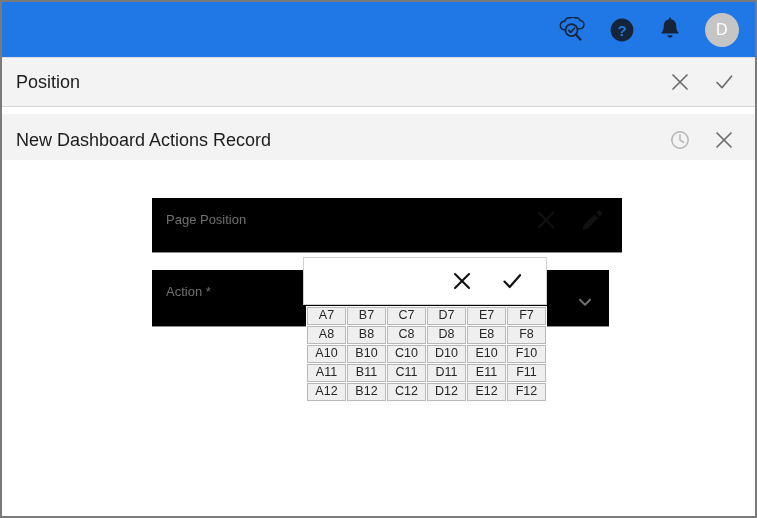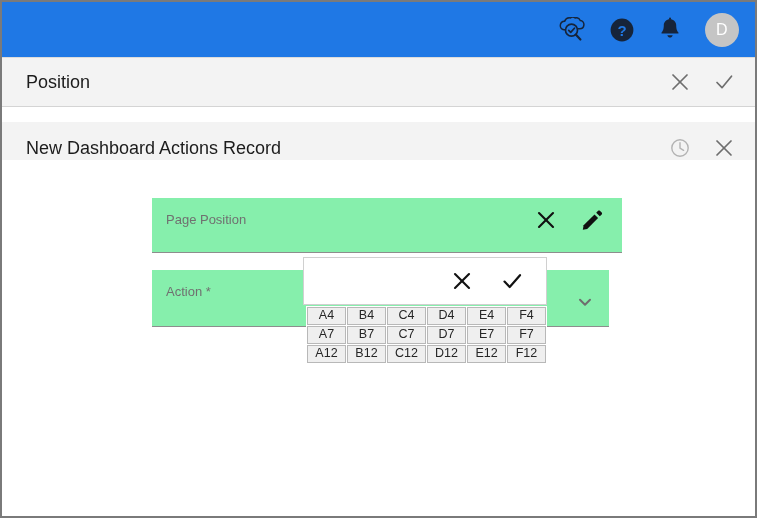--- a/index.html
+++ b/index.html
@@ -75,27 +75,27 @@
     border-bottom: 1px solid #d4d4d4;
     display: flex;
     align-items: center;
   }
   .strip.one {
     top: 55px;
     height: 50px;
     border-top: 1px solid #dcdcdc;
   }
   .strip.two {
-    top: 120px;
+    top: 112px;
     height: 53px;
   }
   .strip-title {
     font-size: 18px;
     color: #1c1c1c;
-    padding-left: 24px;
+    padding-left: 14px;
     flex: 1;
     white-space: nowrap;
   }
   .strip.one .strip-title { font-size: 18px; }
   .strip.two .strip-title { font-size: 18px; font-weight: 400; }
   .strip-actions {
     display: flex;
     align-items: center;
     gap: 22px;
     padding-right: 20px;
@@ -106,21 +106,21 @@
     position: absolute;
     left: 0;
     top: 158px;
     width: 753px;
     height: 356px;
     background: #ffffff;
   }
 
   .field {
     position: absolute;
-    background: #86efac;
+    background: #000000;
     border-bottom: 1px solid #8d8d8d;
     box-sizing: border-box;
     display: flex;
     align-items: flex-start;
   }
   .field-label {
     font-size: 13px;
     color: #707070;
     padding-left: 14px;
     padding-top: 14px;
@@ -312,36 +312,52 @@
       </span>
       <span class="ico-btn">
         <svg width="24" height="24" viewBox="0 0 24 24">
           <path d="M4.5 12.6l5.2 5.4L20 6.2" fill="none" stroke="#111111" stroke-width="2.2" stroke-linecap="round" stroke-linejoin="round"></path>
         </svg>
       </span>
     </div>
     <table class="picker-grid">
       <tbody>
           <tr>
-            <td>A4</td>
-            <td>B4</td>
-            <td>C4</td>
-            <td>D4</td>
-            <td>E4</td>
-            <td>F4</td>
-          </tr>
-          <tr>
             <td>A7</td>
             <td>B7</td>
             <td>C7</td>
             <td>D7</td>
             <td>E7</td>
             <td>F7</td>
           </tr>
           <tr>
+            <td>A8</td>
+            <td>B8</td>
+            <td>C8</td>
+            <td>D8</td>
+            <td>E8</td>
+            <td>F8</td>
+          </tr>
+          <tr>
+            <td>A10</td>
+            <td>B10</td>
+            <td>C10</td>
+            <td>D10</td>
+            <td>E10</td>
+            <td>F10</td>
+          </tr>
+          <tr>
+            <td>A11</td>
+            <td>B11</td>
+            <td>C11</td>
+            <td>D11</td>
+            <td>E11</td>
+            <td>F11</td>
+          </tr>
+          <tr>
             <td>A12</td>
             <td>B12</td>
             <td>C12</td>
             <td>D12</td>
             <td>E12</td>
             <td>F12</td>
           </tr>
         </tbody>
     </table>
   </div>

